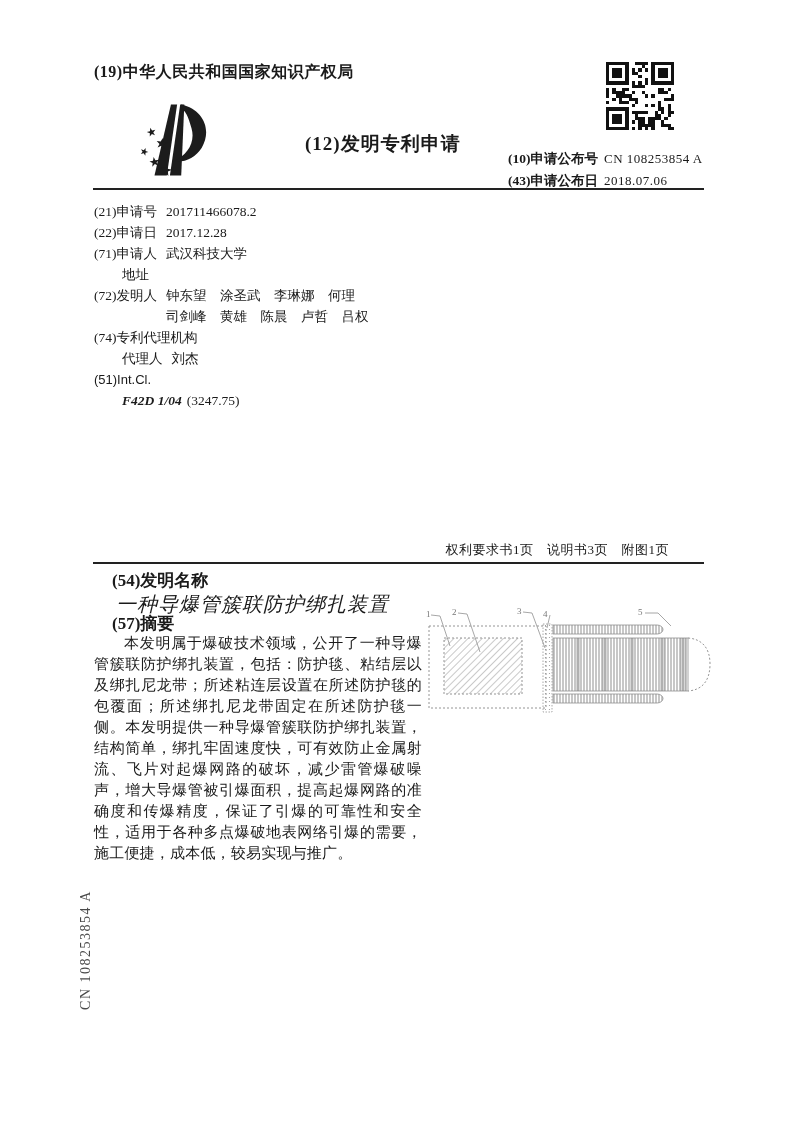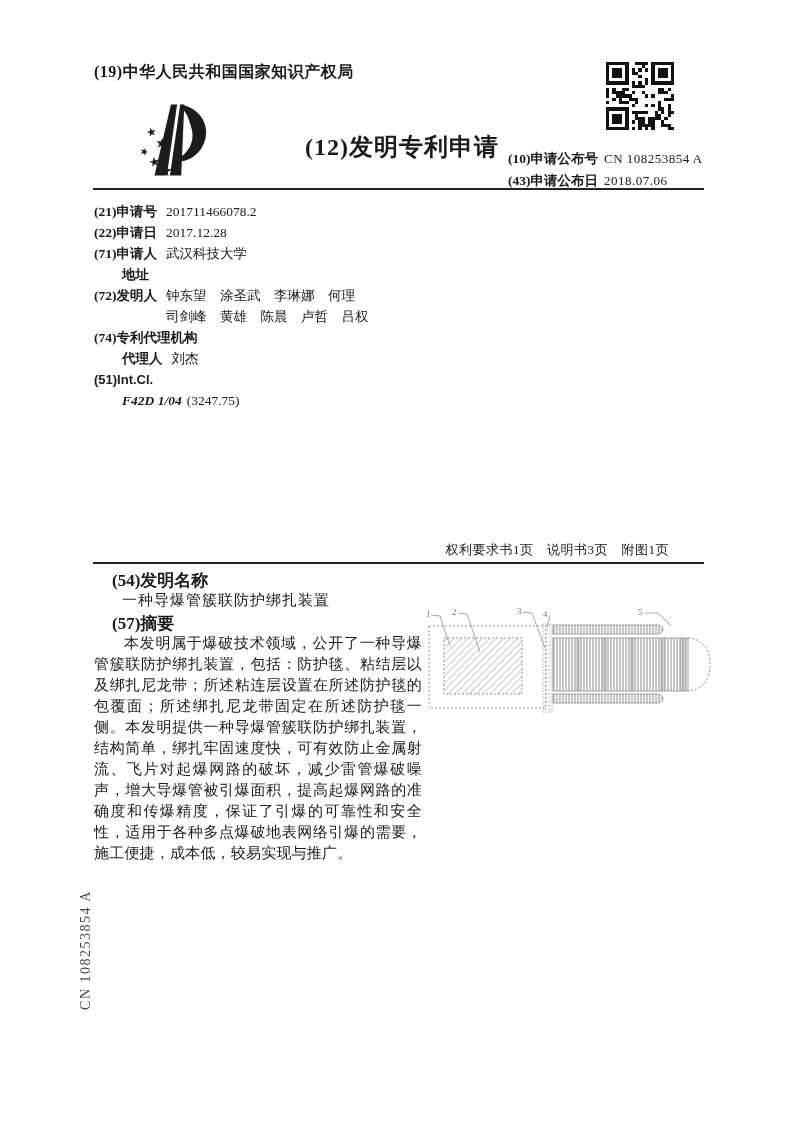--- a/index.html
+++ b/index.html
@@ -6,44 +6,44 @@
   * { margin:0; padding:0; box-sizing:border-box; }
   html,body { background:#e8e8e8; }
   .page {
     position:relative; width:800px; height:1131px; margin:0 auto;
     background:#ffffff; overflow:hidden; color:#1a1a1a;
     font-family:"Liberation Serif","DejaVu Serif",serif;
   }
   .office { position:absolute; left:94px; top:62px; font-size:16px; font-weight:700; letter-spacing:.5px; }
   .qr { position:absolute; left:606px; top:62px; width:68px; height:68px; }
   .logo { position:absolute; left:136px; top:101px; width:74px; height:78px; }
-  .doc-type { position:absolute; left:305px; top:131px; font-size:24px; font-weight:700; letter-spacing:1px; }
+  .doc-type { position:absolute; left:305px; top:131px; font-size:19px; font-weight:700; letter-spacing:1px; }
   .pub-block { position:absolute; left:508px; top:148px; font-size:13.5px; line-height:22px;text-align:center; }
   .pub-row { display:flex; gap:6px; white-space:nowrap; }
   .pub-row .lbl { font-weight:700; }
   .pub-row .val { font-size:13px; letter-spacing:.5px; }
   .rule { position:absolute; left:93px; width:611px; height:2px; background:#222; }
   .rule-1 { top:188px; }
   .rule-2 { top:562px; height:2px; }
 
   .biblio { position:absolute; left:94px; top:201px; width:330px; font-size:13.5px; line-height:21px; }
   .row { display:flex; gap:9px; }
-  .row .lbl { font-weight:700; white-space:nowrap; }
+  .row .lbl { font-weight:400; white-space:nowrap; }
   .gap { margin-top:0; }
   .sub { padding-left:28px; }
   .addr-val { max-width:232px; }
   .agency-val { max-width:182px; }
   .ipc-code { font-style:italic; font-weight:700; }
   .ipc-ver { }
 
   .pages-info { position:absolute; top:541px; left:93px; width:576px; text-align:right; font-size:13px; letter-spacing:.5px; }
 
   .sec-label { position:absolute; left:112px; font-size:17px; font-weight:700; }
   .title-label { top:569px; }
-  .invention-title { position:absolute; left:122px; top:591px; font-size:15px; letter-spacing:1px; }
+  .invention-title { position:absolute; left:116px; top:591px; font-size:20px; letter-spacing:1px;font-style:italic; }
   .abstract-label { top:612px; }
   .abstract-text {
     position:absolute; left:94px; top:634px; width:328px;
     font-size:15px; line-height:21px; text-align:justify; text-indent:2em;
     letter-spacing:.2px;
     font-family:Liberation Mono, monospace;
   }
 
   .figure { position:absolute; left:424px; top:604px; width:322px; height:134px; }
   .fig-label { font-size:9px; fill:#777; font-family:"Liberation Serif",serif; }

